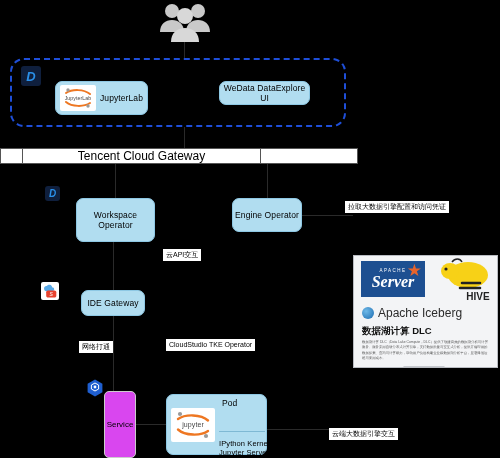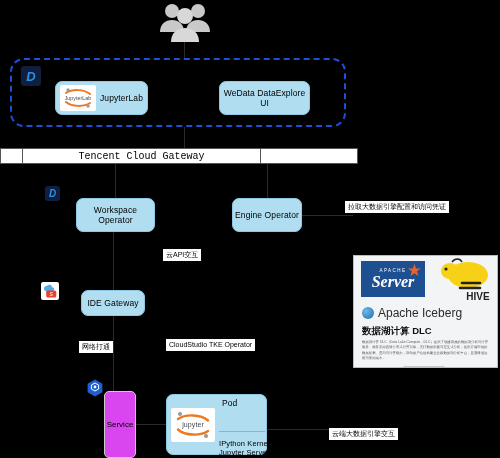--- a/index.html
+++ b/index.html
@@ -23,22 +23,22 @@
       justify-content:center;font-weight:bold;font-style:italic;color:#2a8fe8;}
   .dlogo-1{left:21px;top:66px;width:20px;height:20px;font-size:13px;}
   .dlogo-2{left:45px;top:186px;width:15px;height:15px;font-size:10px;}
 
   
   .node{background:#b1ddf0;border:1px solid #8ec8e4;border-radius:7px;
       color:#000;display:flex;align-items:center;justify-content:center;
       font-size:8.5px;text-align:center;letter-spacing:.1px;}
 
   .n-jupyterlab{left:55px;top:81px;width:93px;height:34px;justify-content:flex-start;padding-left:4px;}
-  .n-wedata{left:219px;top:81px;width:91px;height:34px;}
-  .n-workspace{left:76px;top:198px;width:79px;height:34px;}
+  .n-wedata{left:219px;top:81px;width:91px;height:24px;}
+  .n-workspace{left:76px;top:198px;width:79px;height:44px;}
   .n-engine{left:232px;top:198px;width:70px;height:34px;}
   .n-idegw{left:81px;top:290px;width:64px;height:26px;}
   .n-pod{left:166px;top:394px;width:101px;height:61px;
       flex-direction:column;align-items:flex-start;justify-content:flex-start;padding:4px;}
 
   
   .jpy-tile{background:#fff;border-radius:2px;width:36px;height:26px;
       display:flex;align-items:center;justify-content:center;flex:0 0 auto;}
   .jpy-tile svg{display:block;}
   .n-jupyterlab .lbl{flex:1;text-align:center;font-size:8.5px;}
@@ -62,21 +62,21 @@
 
   
   .cs-icon{left:41px;top:282px;width:18px;height:18px;background:#fff;border-radius:2px;
       display:flex;align-items:center;justify-content:center;}
   .cs-icon svg{display:block;}
 
   
   .gw{left:0px;top:148px;width:358px;height:16px;display:flex;background:#fff;
       border:1px solid #555;}
   .gw-cell{border-right:1px solid #555;display:flex;align-items:center;justify-content:center;
-      color:#000;font-size:10px;height:100%;box-sizing:border-box;font-family:Liberation Mono, monospace;}
+      color:#000;font-size:12px;height:100%;box-sizing:border-box;}
   .gw-c1{width:22px;}
   .gw-c2{flex:1;}
   .gw-c3{width:96px;border-right:none;}
 
   
   .wlabel{background:#fff;color:#000;font-size:7px;padding:1px 2px;white-space:nowrap;
       line-height:1.1;border:1px solid #fff;}
   .l-fetch{left:345px;top:201px;}
   .l-cloudapi{left:163px;top:249px;}
   .l-network{left:79px;top:341px;}

